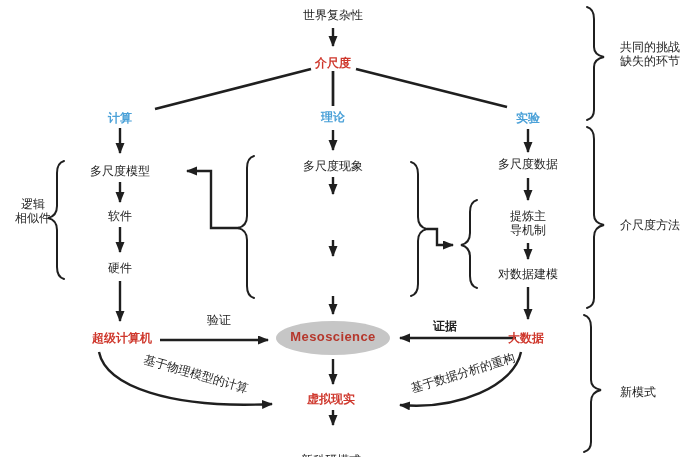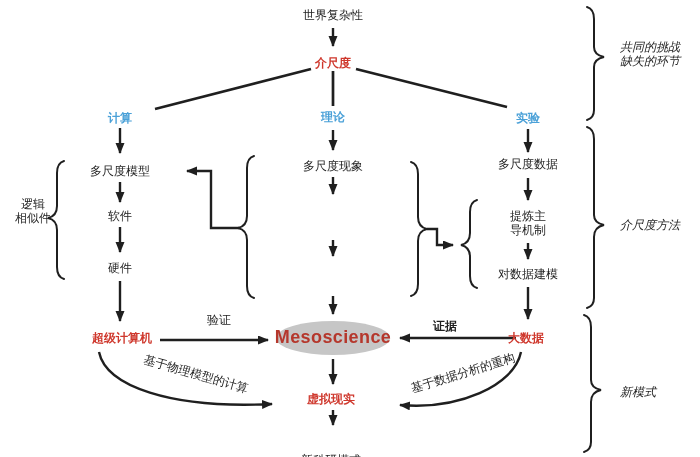--- a/index.html
+++ b/index.html
@@ -12,26 +12,26 @@
   .fan{stroke-width:2.7;}
   .br{stroke:var(--ink,#1f1f1f);stroke-width:2;fill:none;stroke-linecap:round;}
   .ah{fill:var(--ink,#1f1f1f);}
   .ellipse{fill:var(--ellipse_fill,#c6c6c6);}
   .lbl{
     position:absolute;font-size:12px;line-height:14px;color:var(--ink,#1f1f1f);
     white-space:pre-line;text-align:center;transform:translateX(-50%);
   }
   .red{color:var(--red,#cf382d);font-weight:bold;}
   .blue{color:var(--blue,#4ba1d8);font-weight:bold;}
-  .left-align{transform:none;text-align:left;font-style:italic;}
+  .left-align{transform:none;text-align:left;}
   .rot-l{transform:translate(-50%,-50%) rotate(16deg);}
   .rot-r{transform:translate(-50%,-50%) rotate(-17deg);}
   .meso{
     font-family:"Liberation Sans","DejaVu Sans",sans-serif;font-weight:bold;
-    font-size:18px;color:var(--meso_red,#b5372c);letter-spacing:.4px;
+    font-size:13px;color:var(--meso_red,#b5372c);letter-spacing:.4px;
   }
 </style>
 </head>
 <body>
 
 <div id="stage">
 
   <svg id="diagram-svg" width="700" height="457" viewBox="0 0 700 457" aria-hidden="true">
     <defs>
       <marker id="ah" markerUnits="userSpaceOnUse" markerWidth="13" markerHeight="11" refX="10" refY="4.5" orient="auto">

